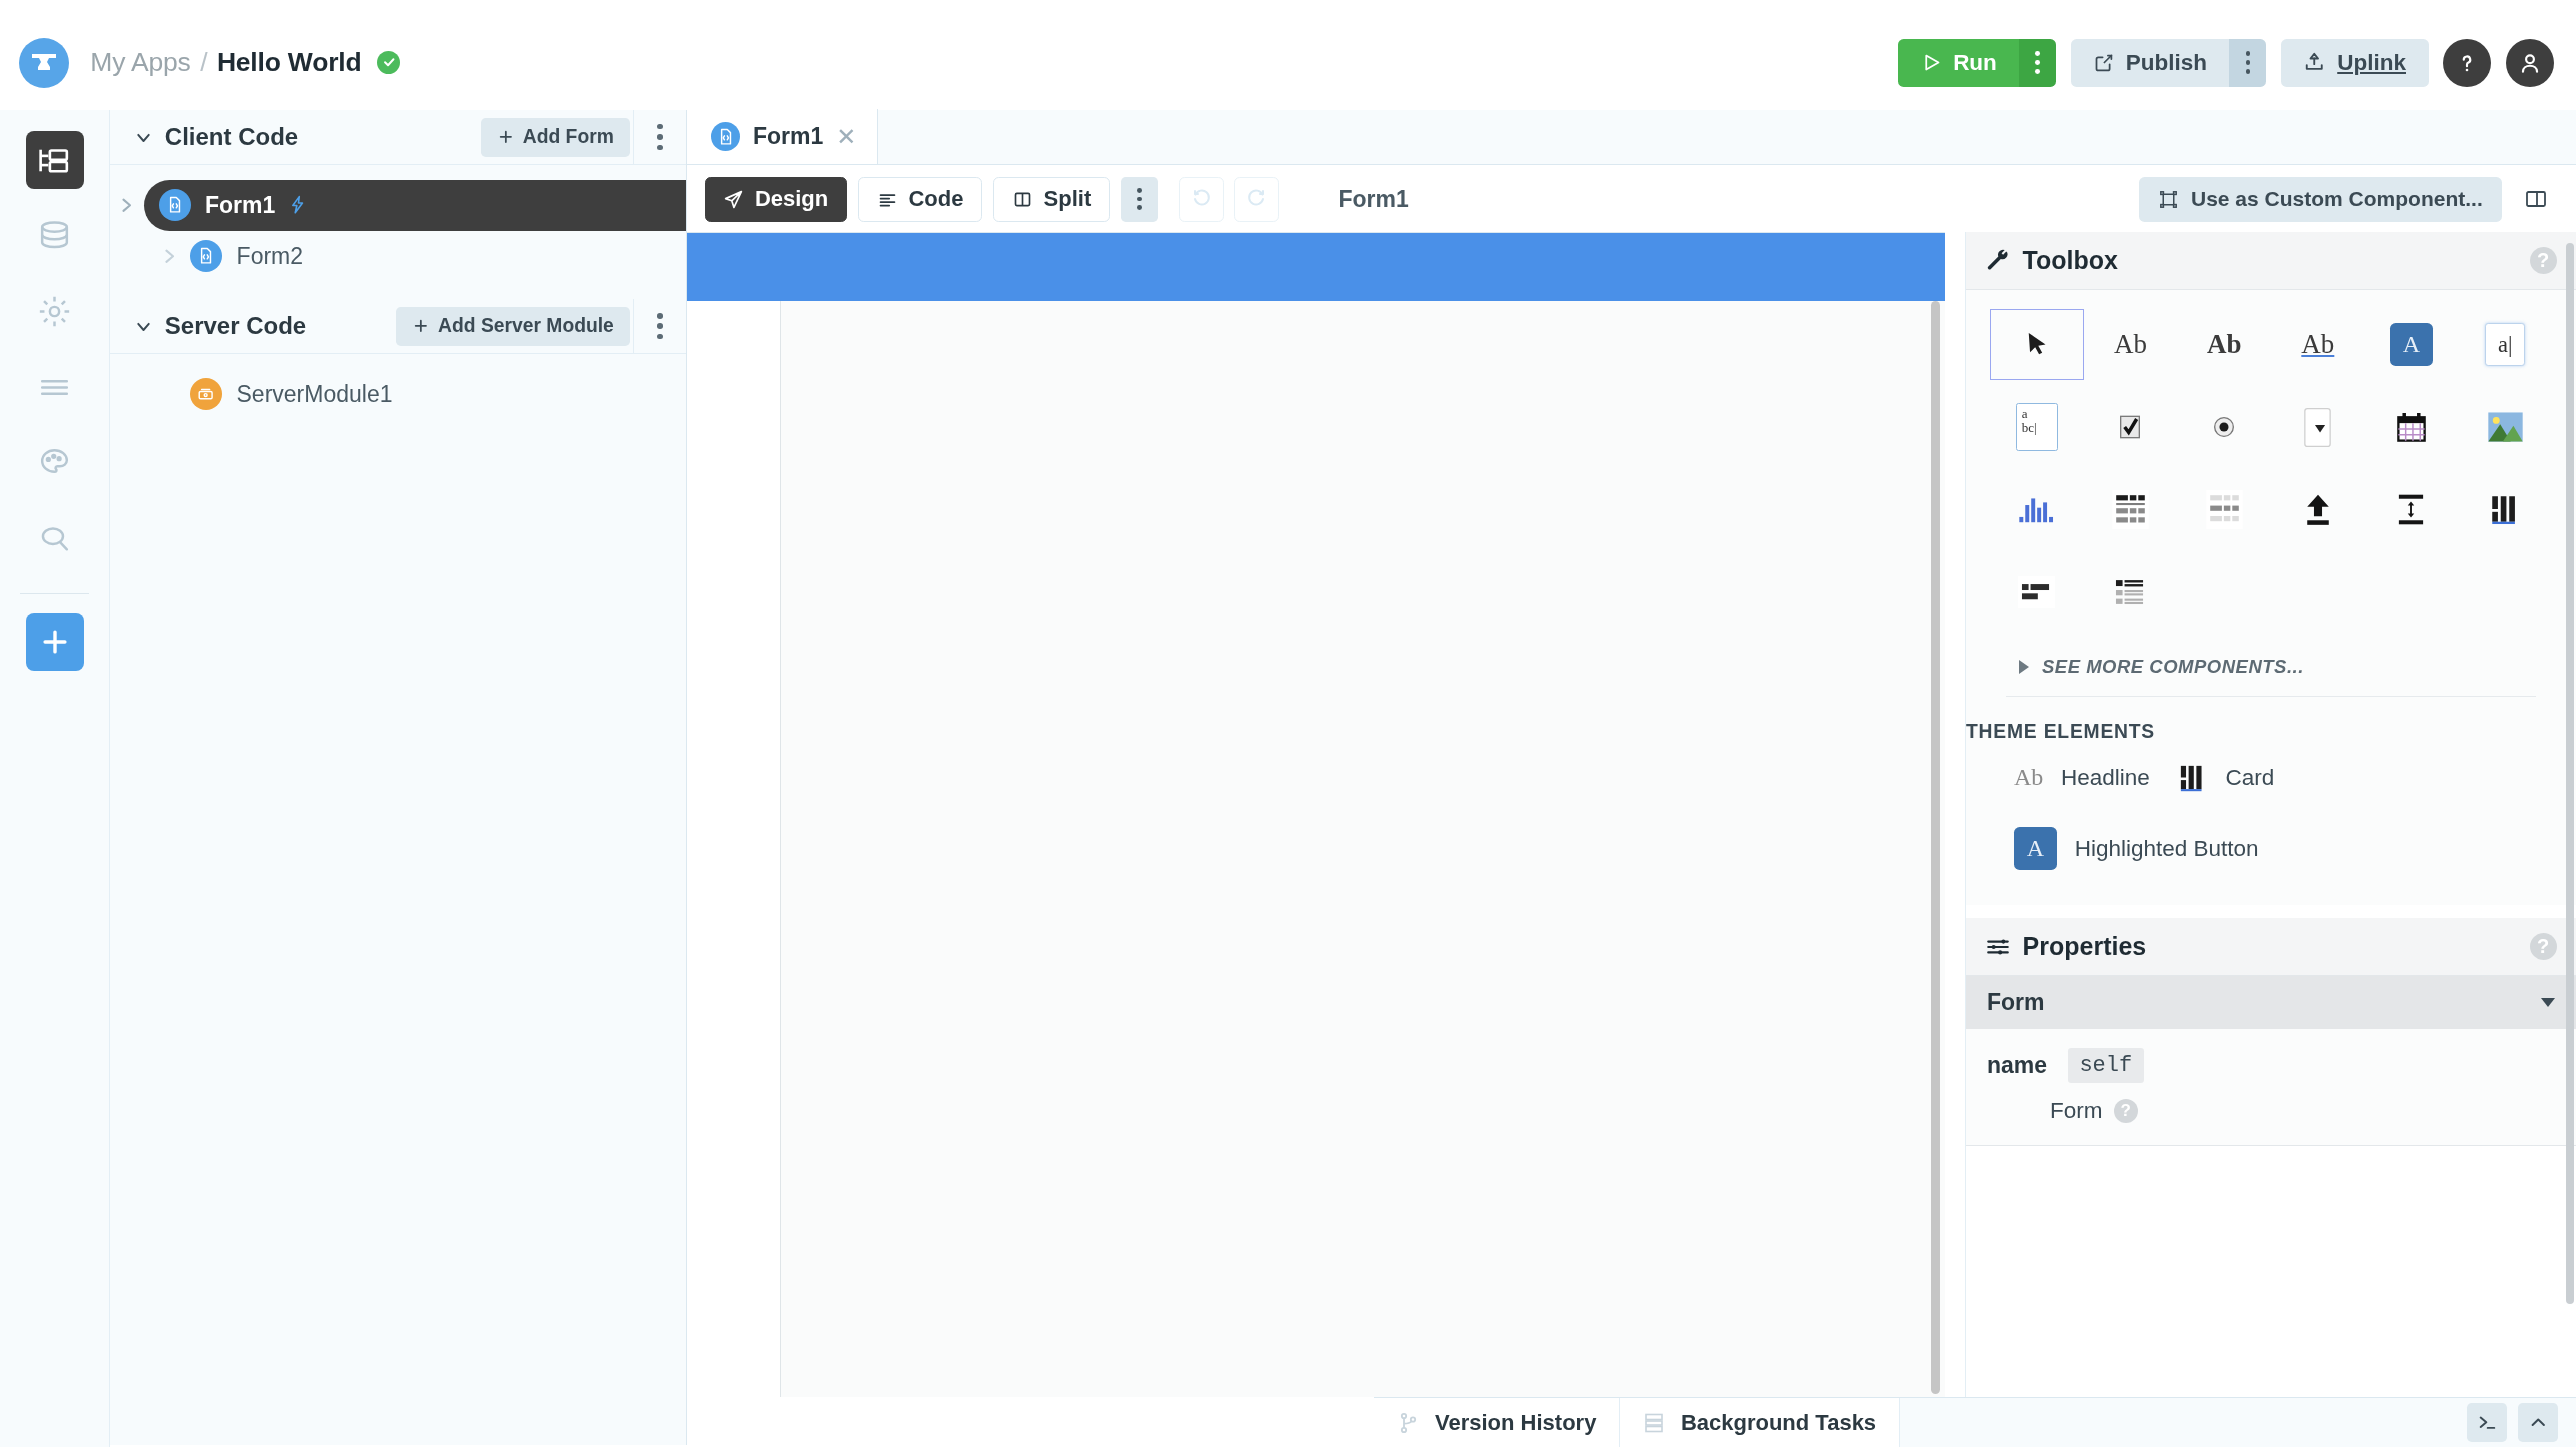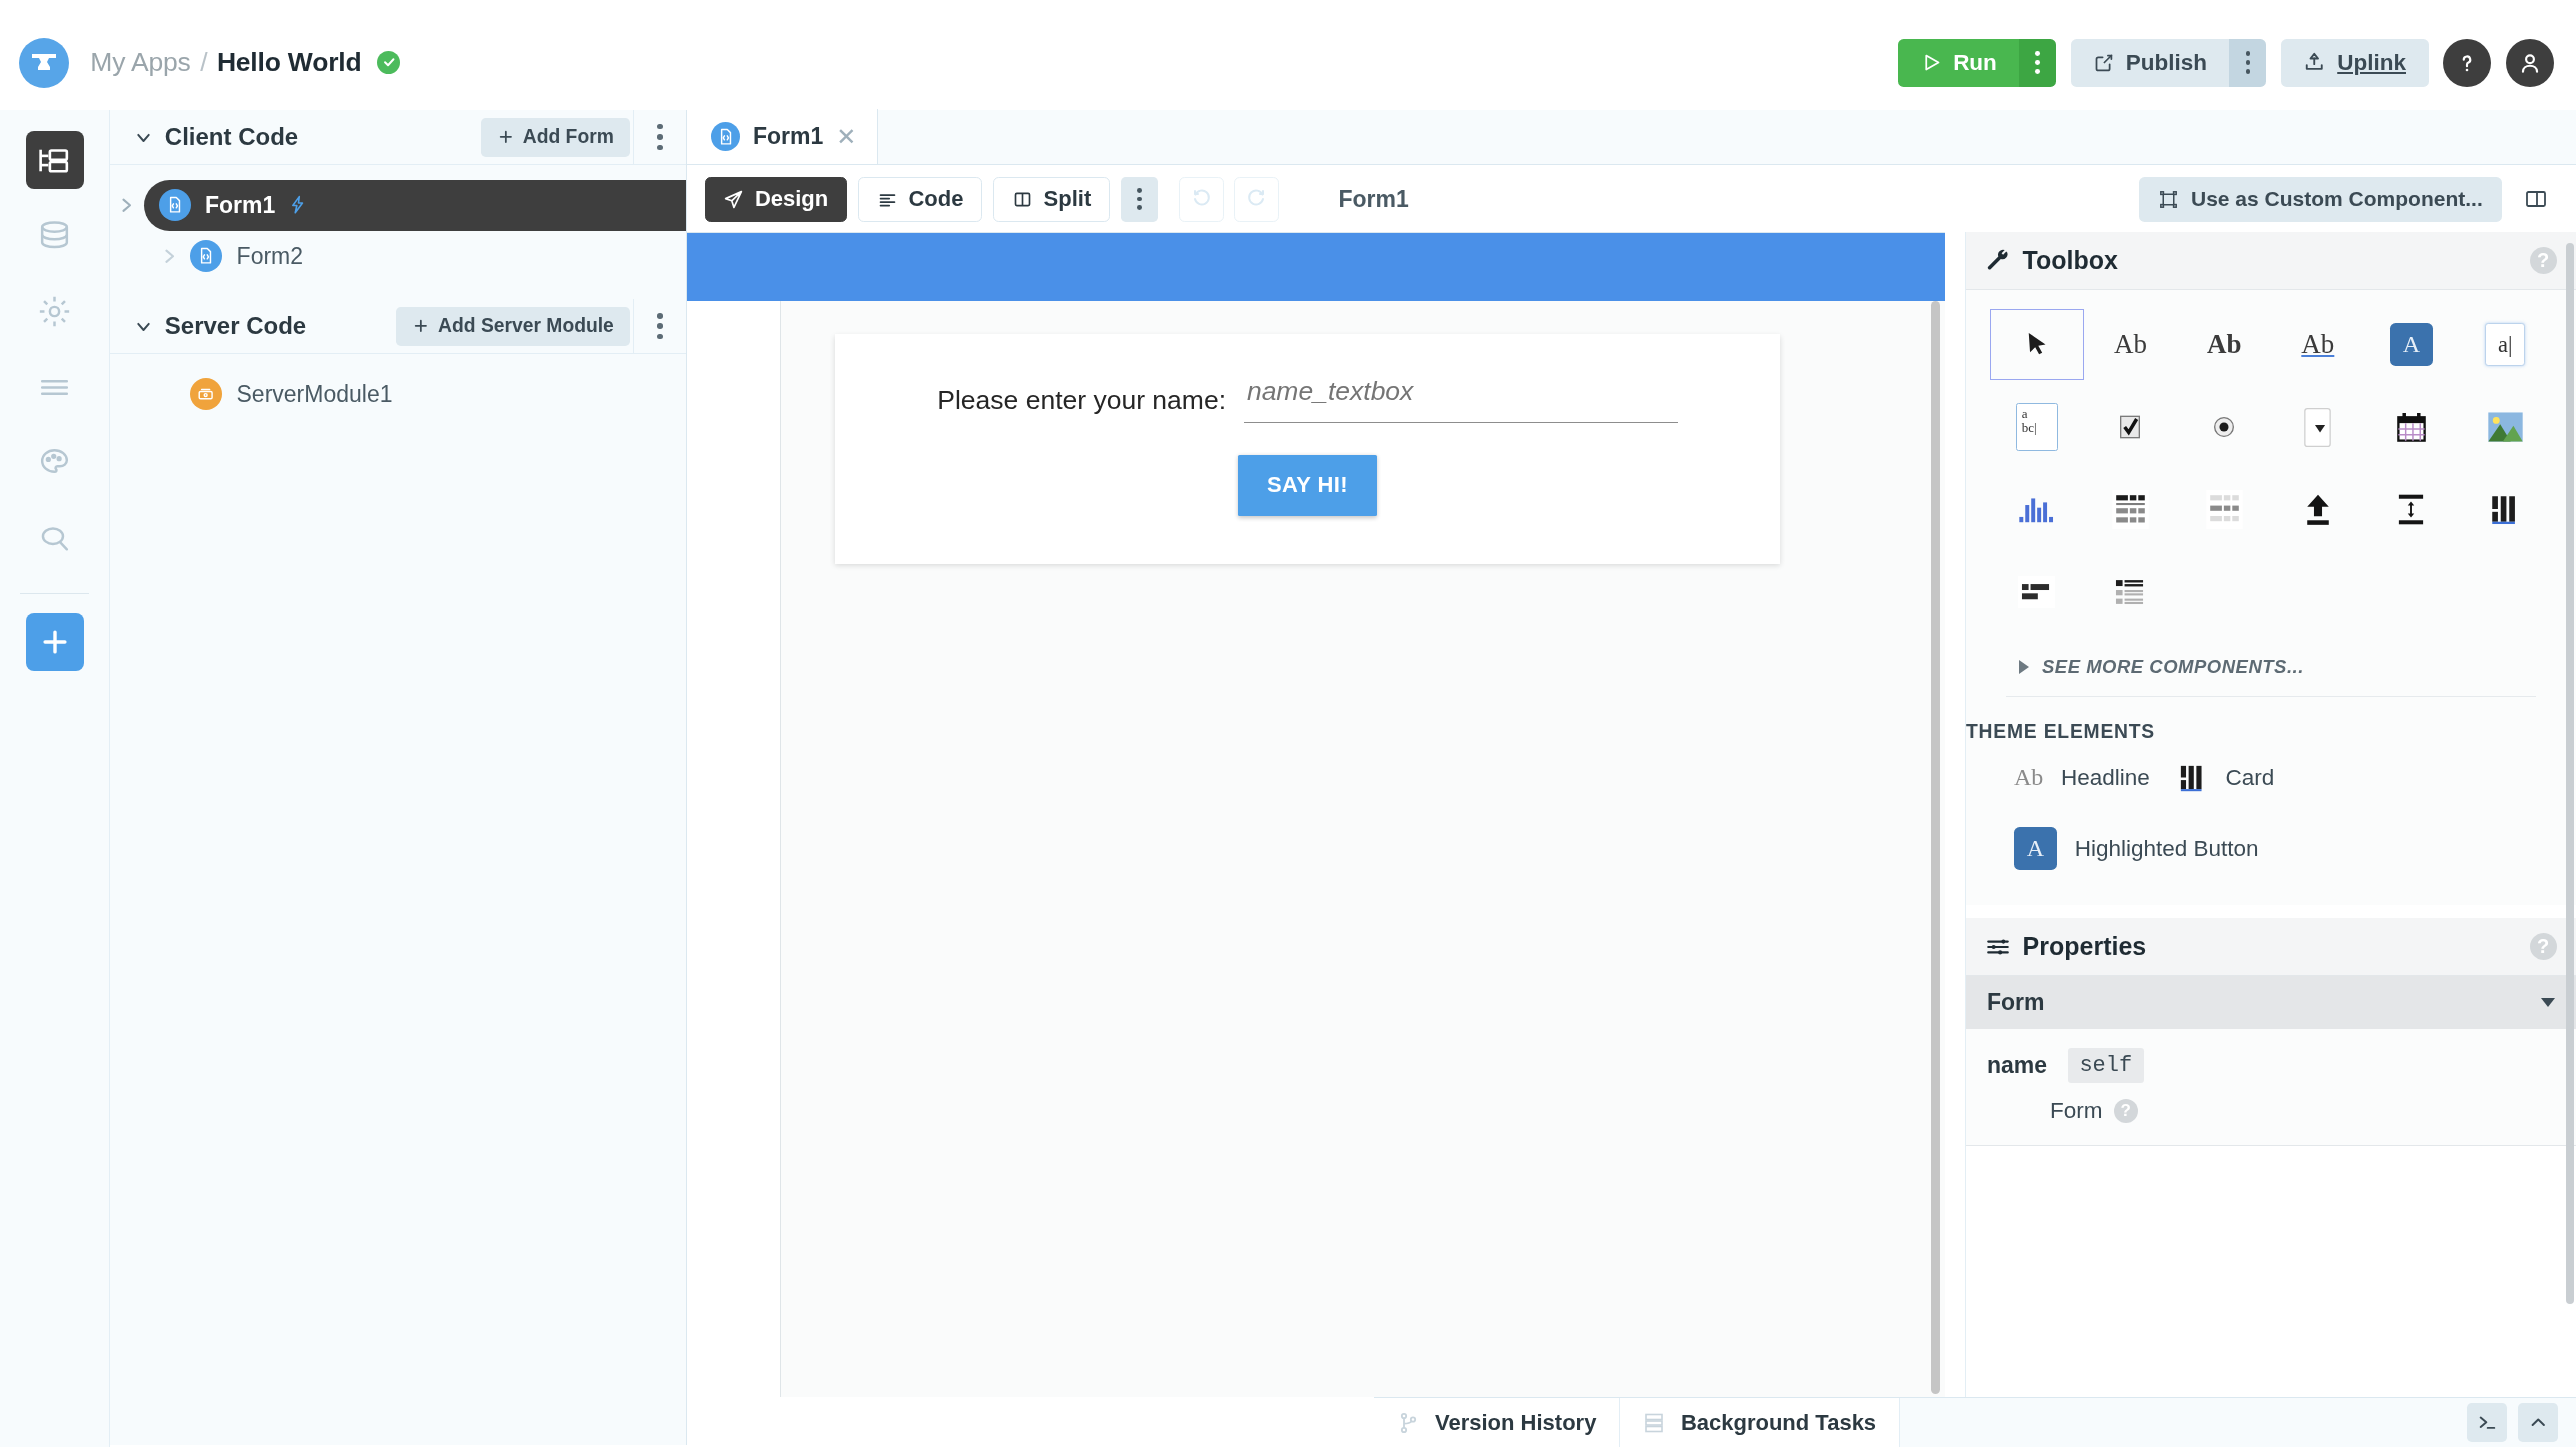--- a/index.html
+++ b/index.html
@@ -699,27 +699,20 @@
             </svg>
         </span>
       </button>
     </div>
   </div>
 
   <div id="canvas-wrap">
     <div id="canvas-blue-header"></div>
     <div id="canvas-left-col"></div>
 
-    <div id="form-card">
-      <div id="form-field-row">
-        <span id="form-field-label" data-bind="canvas.field_label">Please enter your name:</span>
-        <input id="name-textbox" type="text" placeholder="name_textbox" style="">
-      </div>
-      <button id="say-hi-btn" data-bind="canvas.submit_button_label">SAY HI!</button>
-    </div>
 
     <div id="canvas-scrollbar"></div>
   </div>
 
   <div id="rightpanel">
 
     <div class="panel-head">
       <span class="ico">
         <svg width="26" height="26" viewBox="0 0 24 24" fill="#1f2b33">
             <path d="M20.5 4.2a4.6 4.6 0 0 1-5.9 5.9L5.4 19.3a1.6 1.6 0 1 1-2.3-2.3L12.3 7.8a4.6 4.6 0 0 1 5.9-5.9l-2.9 2.9 1.4 1.4 2.9-2.9z"></path>

